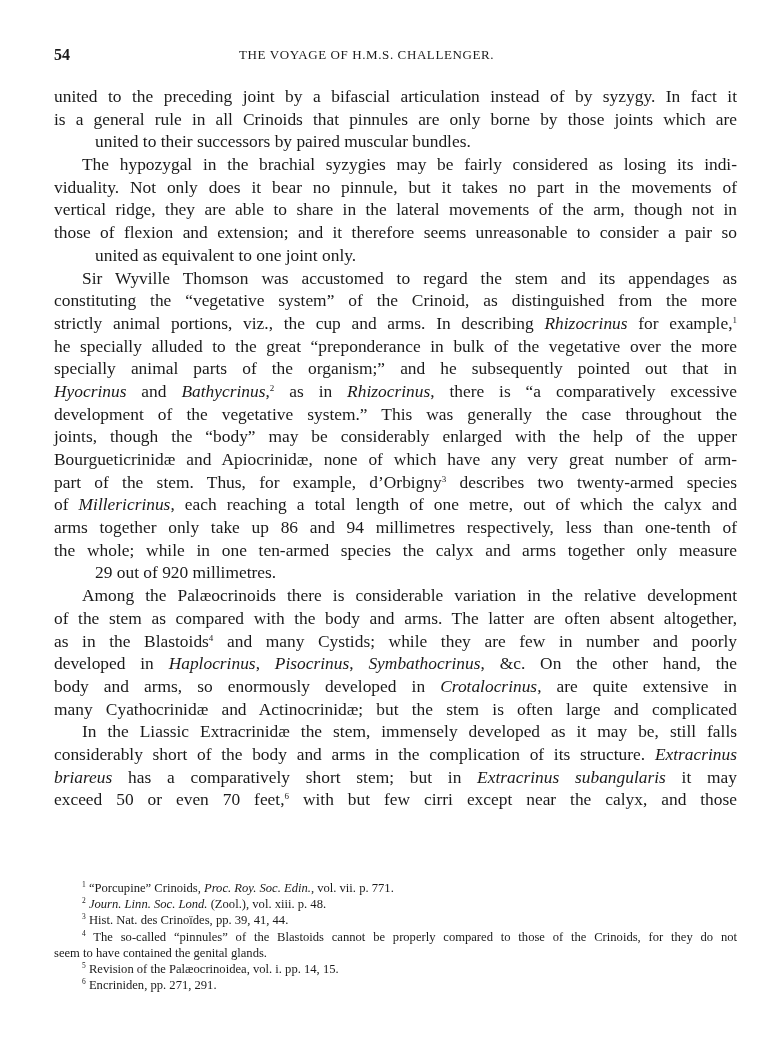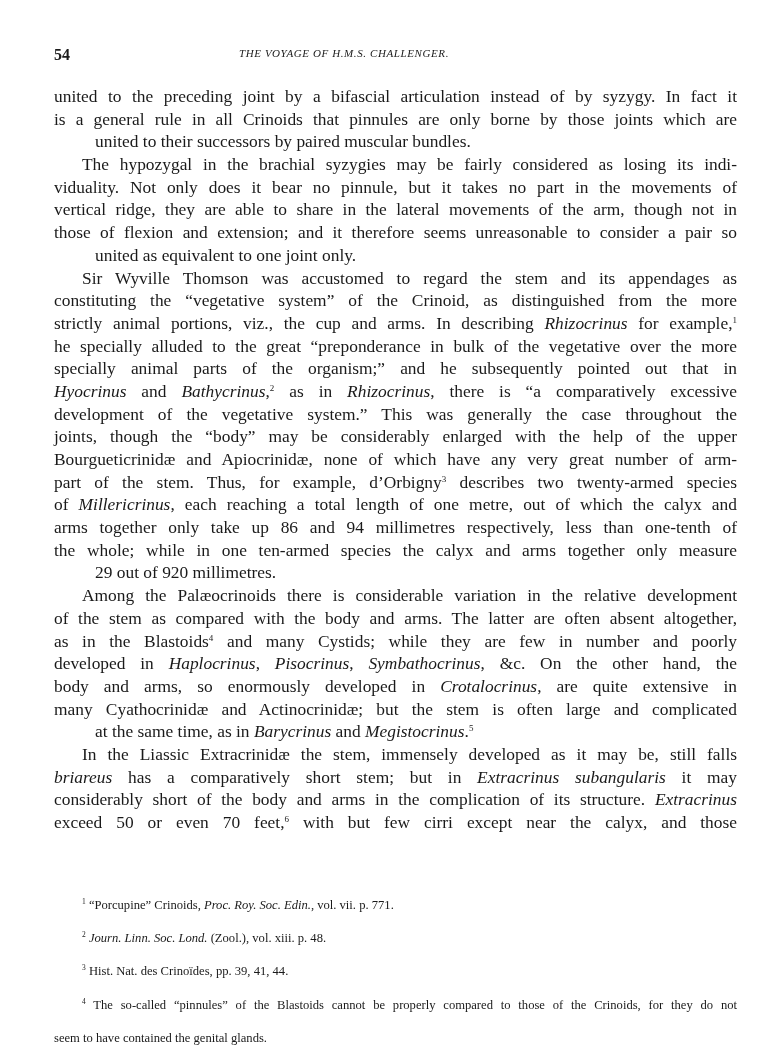--- a/index.html
+++ b/index.html
@@ -1,29 +1,29 @@
 <!DOCTYPE html>
 <html><head>
 <meta charset="utf-8">
 <style>
   html, body { margin: 0; padding: 0; background: #ffffff; }
   body { width: 776px; height: 1050px; position: relative; overflow: hidden; color: #1a1a1a; }
   .page { position: absolute; left: 4px; top: 0; width: 776px; height: 1050px; }
   .running-head { position: absolute; top: 46px; left: 50px; width: 683px; height: 22px;
     font-family: "Liberation Serif", serif; font-size: 15px; font-weight: bold; }
   .page-number { position: absolute; left: 0; top: 0; font-size: 16px; }
-  .head-title { position: absolute; left: 185px; top: 1px; font-size: 11px; letter-spacing: 0.6px; font-weight: normal; font-style: italic; }
+  .head-title { position: absolute; left: 185px; top: 1px; font-size: 13px; letter-spacing: 0.6px; font-weight: normal; }
   .body-text { position: absolute; top: 85px; left: 50px; width: 683px;
     font-family: "Liberation Serif", serif; font-size: 17.4px; line-height: 22.7px; }
   .line { display: block; height: 22.7px; white-space: nowrap; text-align: justify; text-align-last: justify; }
   .line.last { text-align-last: left; margin-left: 41px; }
   .line.indent { padding-left: 28px; }
   .footnotes { position: absolute; top: 880px; left: 50px; width: 683px;
     font-family: "Liberation Serif", serif; font-size: 12.6px; line-height: 16.2px; }
-  .fn { display: block; height: 16.2px; white-space: nowrap; margin-top: 17px; }
+  .fn { display: block; height: 16.2px; white-space: nowrap; }
   .fn.indent { padding-left: 28px; }
   .fn.just { text-align: justify; text-align-last: justify; }
   sup { font-size: 9px; line-height: 0; vertical-align: 6px; }
   .fn sup { font-size: 7.5px; vertical-align: 5px; }
   i { }
 </style>
 </head>
 <body>
 
 <div class="page">
@@ -60,26 +60,25 @@
         <span class="line"><span>the whole; while in one ten-armed species the calyx and arms together only measure</span></span>
         <span class="line last"><span>29 out of 920 millimetres.</span></span>
       </div>
       <div>
         <span class="line indent"><span>Among the Palæocrinoids there is considerable variation in the relative development</span></span>
         <span class="line"><span>of the stem as compared with the body and arms.  The latter are often absent altogether,</span></span>
         <span class="line"><span>as in the Blastoids</span><sup>4</sup><span> and many Cystids; while they are few in number and poorly</span></span>
         <span class="line"><span>developed in </span><i>Haplocrinus</i><span>, </span><i>Pisocrinus</i><span>, </span><i>Symbathocrinus</i><span>, &amp;c.  On the other hand, the</span></span>
         <span class="line"><span>body and arms, so enormously developed in </span><i>Crotalocrinus</i><span>, are quite extensive in</span></span>
         <span class="line"><span>many Cyathocrinidæ and Actinocrinidæ; but the stem is often large and complicated</span></span>
-        <span class="line last"><span>at the same time, as in </span><i>Barycrinus</i><span> and </span><i>Megistocrinus</i><span>.</span><sup>5</sup></span>
       </div>
       <div>
         <span class="line indent"><span>In the Liassic Extracrinidæ the stem, immensely developed as it may be, still falls</span></span>
+        <span class="line"><span>considerably short of the body and arms in the complication of its structure.  </span><i>Extracrinus</i></span>
         <span class="line"><i>briareus</i><span> has a comparatively short stem; but in </span><i>Extracrinus subangularis</i><span> it may</span></span>
-        <span class="line"><span>considerably short of the body and arms in the complication of its structure.  </span><i>Extracrinus</i></span>
         <span class="line"><span>exceed 50 or even 70 feet,</span><sup>6</sup><span> with but few cirri except near the calyx, and those</span></span>
       </div>
     </div>
   <div class="footnotes" id="footnotes">
       <div>
         <span class="fn indent"><sup>1</sup><span> “Porcupine” Crinoids, </span><i>Proc. Roy. Soc. Edin.</i><span>, vol. vii. p. 771.</span></span>
       </div>
       <div>
         <span class="fn indent"><sup>2</sup><span> </span><i>Journ. Linn. Soc. Lond.</i><span> (Zool.), vol. xiii. p. 48.</span></span>
       </div>

